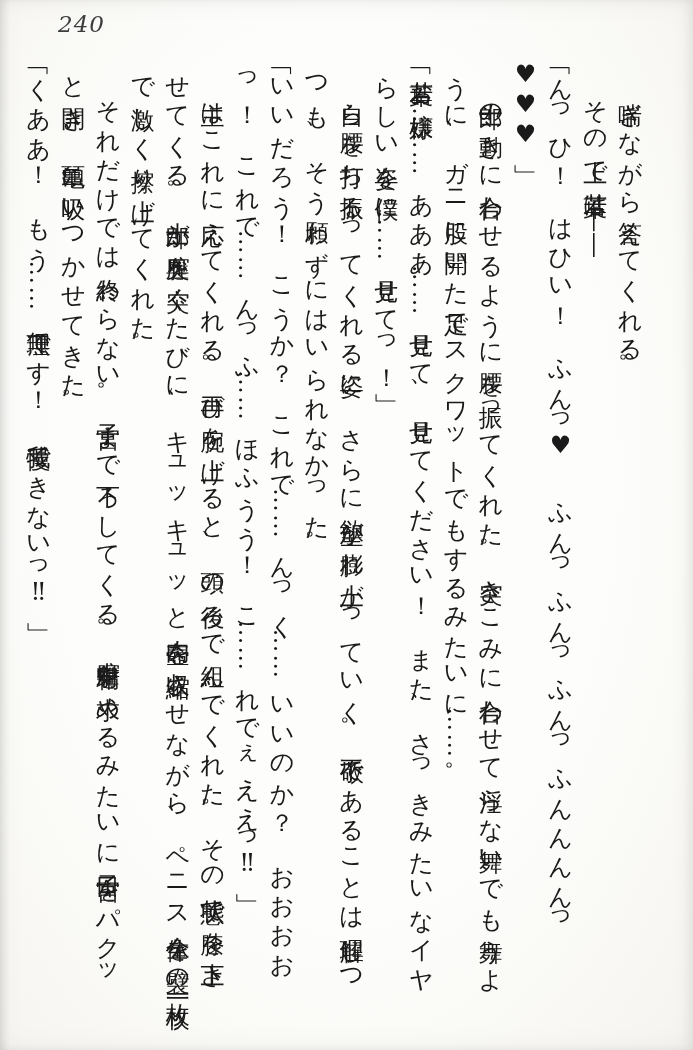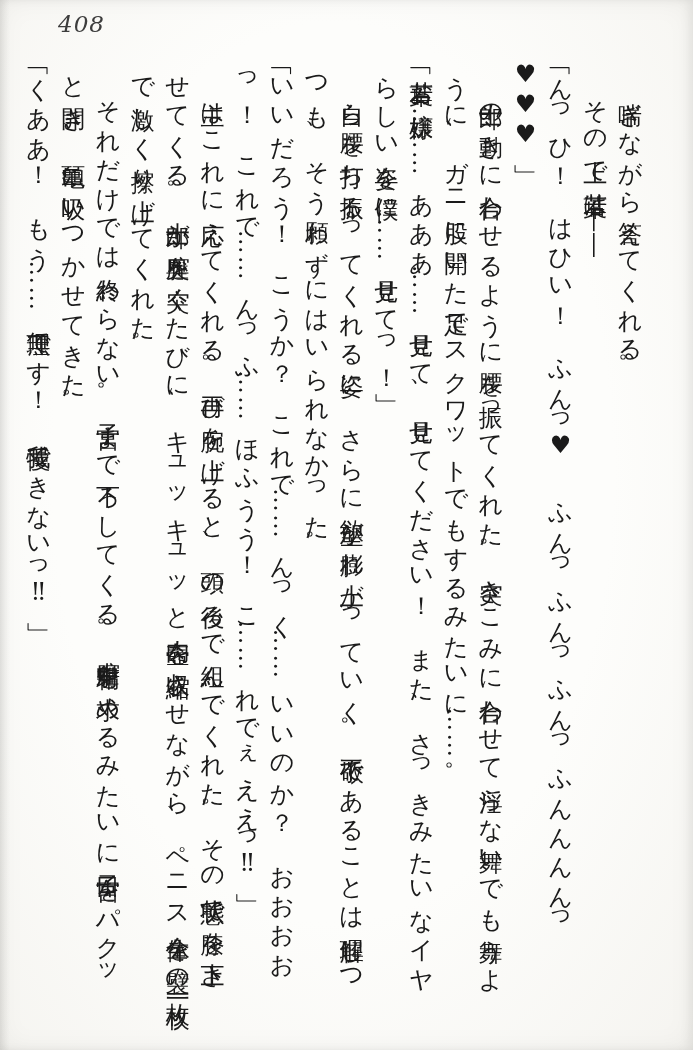--- a/index.html
+++ b/index.html
@@ -60,21 +60,21 @@
     pointer-events: none;
   }
 </style>
 </head>
 <body>
 
 <div class="page">
 
   <div class="edge-smudge"></div>
 
-  <div class="page-number">408</div>
+  <div class="page-number">240</div>
 
   <div class="text-block">
     <p class="indent">喘ぎながら答えてくれる。</p>
     <p class="indent">その上で若葉は――</p>
     <p>「んっひ！　はひい！　ふんっ♥　ふんっふんっふんっふんんんんっ♥♥♥」</p>
     <p class="indent">士郎の動きに合わせるように腰を振ってくれた。突きこみに合わせて淫らな舞いでも舞うように、ガニ股に開いた足でスクワットでもするみたいに……。</p>
     <p>「若葉お嬢様………あああ……見せて、見せてください！　また、さっきみたいなイヤらしい姿を僕に……見せてっ！」</p>
     <p class="indent">自ら腰を打ち振るってくれる姿に、さらに欲望が膨れ上がっていく。不敬であることは理解しつつも、そう願わずにはいられなかった。</p>
     <p>「いいだろう！　こうか？　これで……んっく……いいのか？　おおおおっ！　これで……んっふ……ほふうう！　こ……れでぇええっ‼」</p>
     <p class="indent">主はこれに応えてくれる。再び腕を上げると、頭の後ろで組んでくれた。その状態で膝を上下させてくる。士郎が膣奥を突くたびに、キュッキュッと肉壺を収縮させながら、ペニス全体を襞の一枚一枚で激しく擦り上げてくれた。</p>

